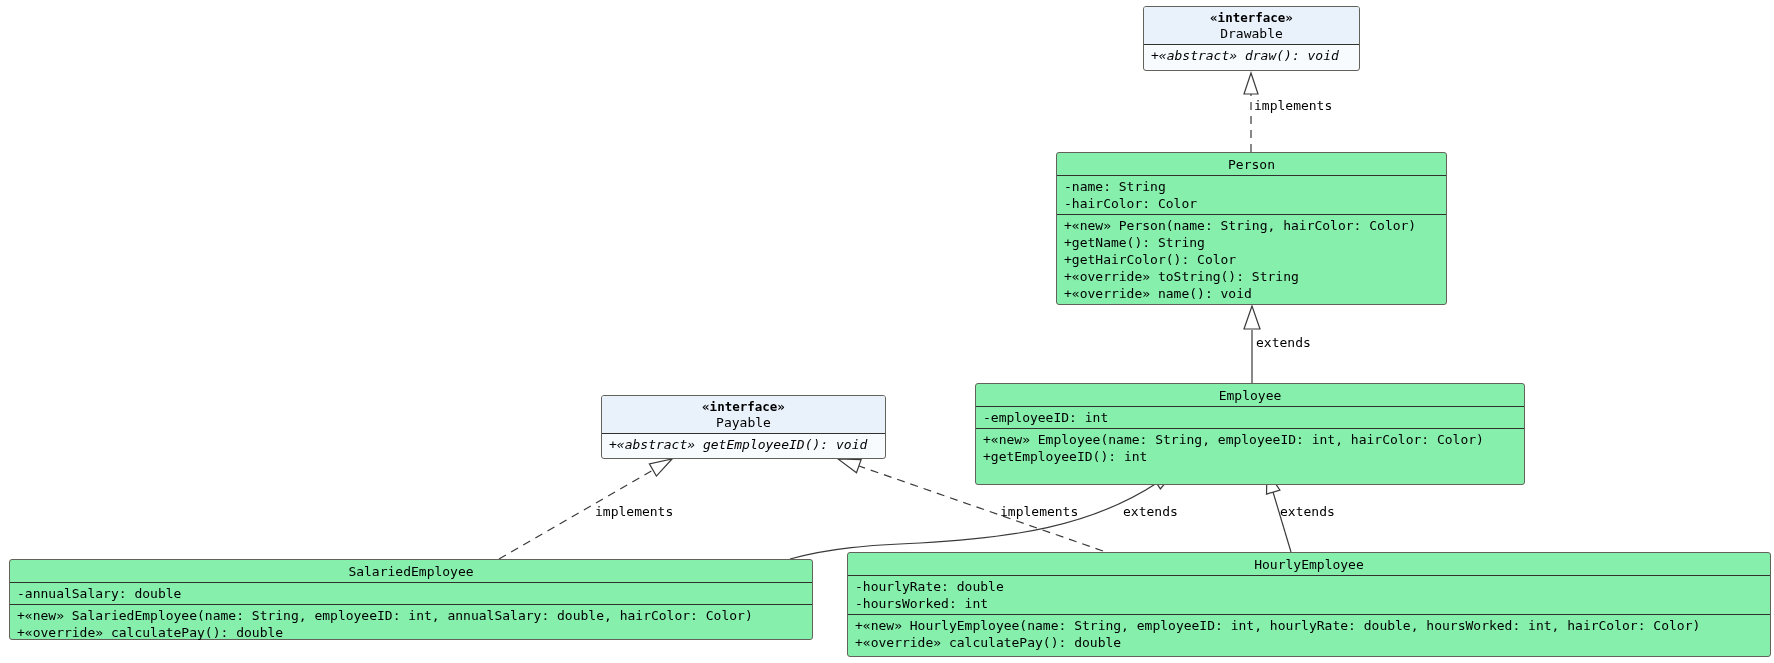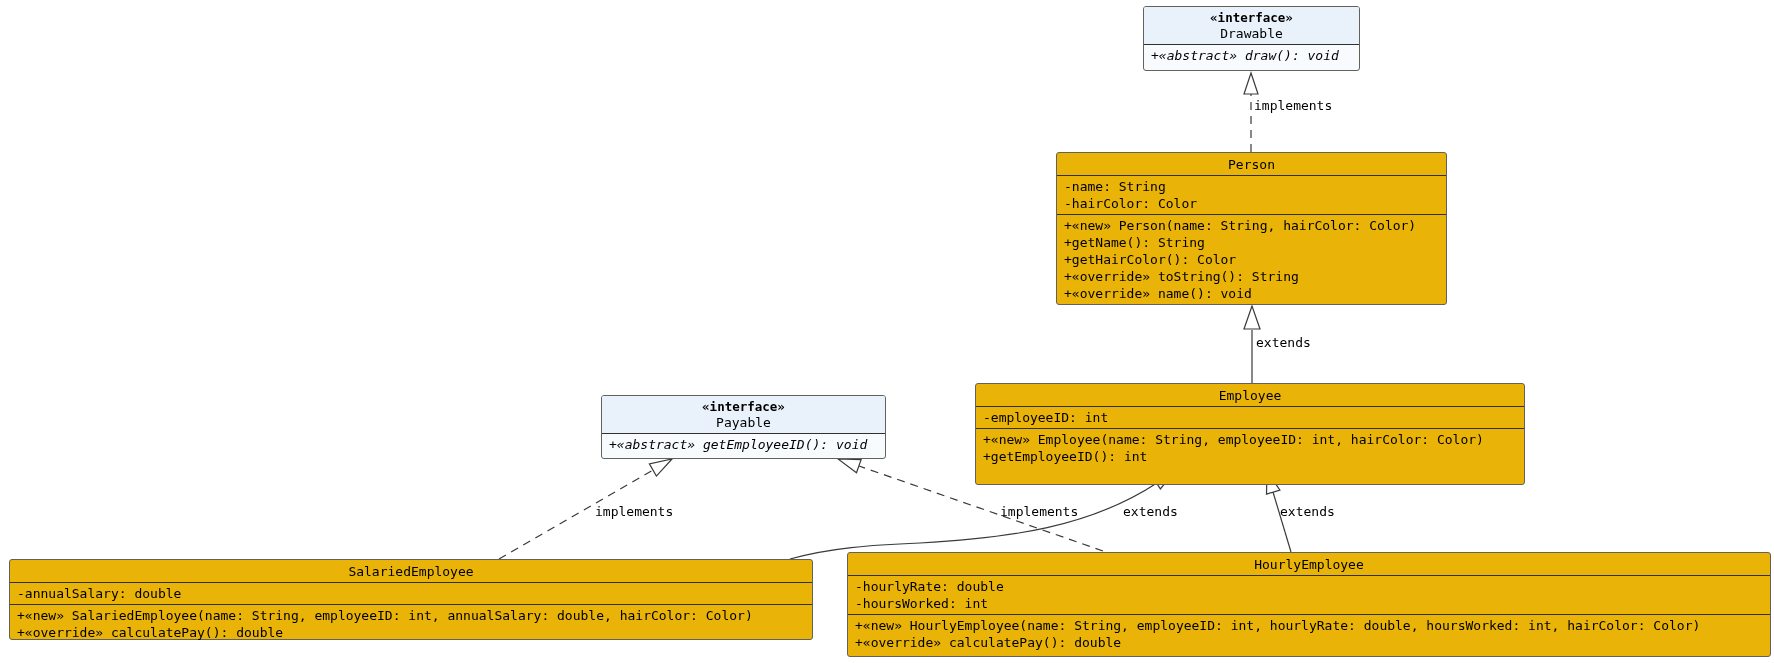--- a/index.html
+++ b/index.html
@@ -15,21 +15,21 @@
   #connector-layer {
     position: absolute;
     left: 0; top: 0;
     width: 1774px; height: 663px;
   }
   .uml-class {
     position: absolute;
     box-sizing: border-box;
     border: 1px solid #62625a;
     border-radius: 3px;
-    background: #eab308;
+    background: #86efac;
     font-size: 13px;
     line-height: 17px;
     display: flex;
     flex-direction: column;
   }
   .uml-class.interface { background: #f8fbfe; }
   .compartment {
     box-sizing: border-box;
     padding: 2px 7px;
     white-space: pre;

